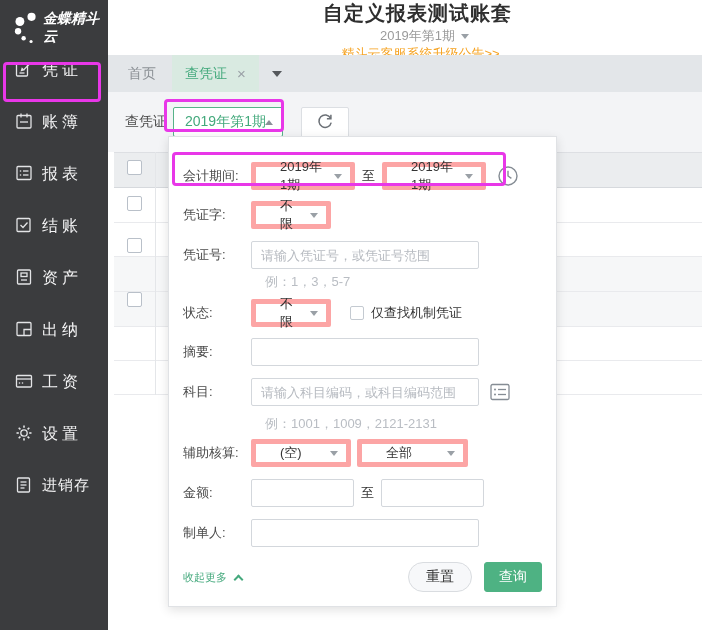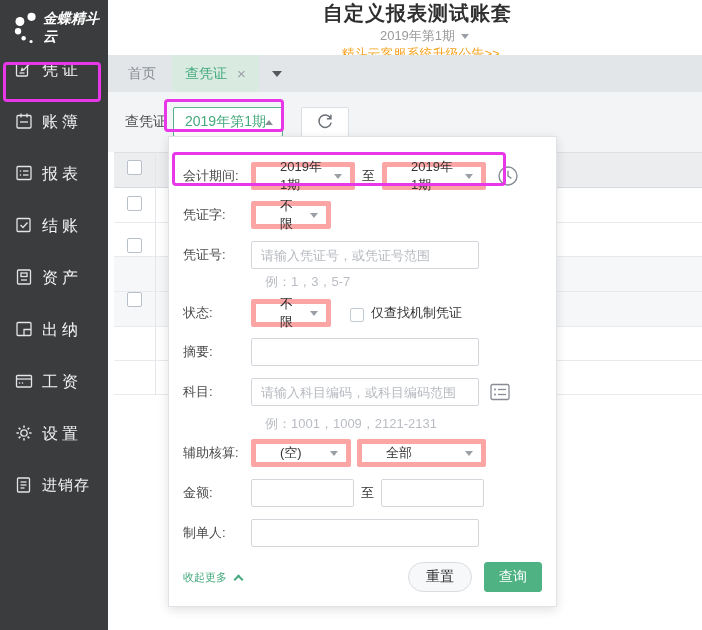--- a/index.html
+++ b/index.html
@@ -48,28 +48,28 @@
   .cb { position:absolute; width:15px; height:15px; background:#fff; border:1px solid #b9c0c9; border-radius:2px; cursor:pointer; }
 
   
   #popup { position:absolute; left:168px; top:136px; width:389px; height:471px; background:#fff; border:1px solid #e0e2e5; box-shadow:0 3px 10px rgba(0,0,0,.12); z-index:20; }
   .prow { position:absolute; left:14px; right:14px; height:28px; display:flex; align-items:center; }
   .r1{top:25px;} .r2{top:64px;} .r3{top:104px;} .r4{top:162px;} .r5{top:201px;}
   .r6{top:241px;} .r7{top:302px;} .r8{top:342px;} .r9{top:382px;}
   .plabel { width:68px; flex-shrink:0; font-size:13px; color:#4a4a4a; }
   .select { position:relative; height:28px; background:#fff; border:5px solid #fca5a5; border-radius:2px; display:flex; align-items:center; padding:0 22px 0 24px; font-size:13px; color:#333; cursor:pointer; }
   .select i { position:absolute; right:8px; }
-  .w104{width:104px;} .w80{width:80px;} .w100{width:100px;} .w112{width:129px;}
+  .w104{width:104px;} .w80{width:80px;} .w100{width:100px;} .w112{width:111px;}
   .pinput { height:28px; border:1px solid #d3d7dc; border-radius:2px; font-size:13px; color:#333; padding:0 9px; outline:none; font-family:inherit; }
   .pinput::placeholder { color:#b6bac0; }
   .w228{width:228px;} .w103{width:103px;}
   .to-word { font-size:13px; color:#333; margin:0 7px; }
   .phint { position:absolute; left:96px; font-size:13px; color:#b9bdc3; }
   .h1{top:136px;} .h2{top:278px;}
-  .pcheck { display:flex; align-items:flex-end; margin-left:12px; cursor:pointer; }
+  .pcheck { display:flex; align-items:center; margin-left:12px; cursor:pointer; }
   .pcheck .box { width:14px; height:14px; border:1px solid #c4cad1; border-radius:2px; background:#fff; }
   .pcheck span { font-size:13px; color:#333; margin-left:7px; }
   .icon-btn { margin-left:11px; display:flex; align-items:center; cursor:pointer; }
   .pfooter { position:absolute; left:14px; right:14px; top:425px; height:30px; display:flex; align-items:center; }
   .collapse { display:flex; align-items:center; color:#45a97d; font-size:11px; cursor:pointer;justify-content:space-between; }
   .chev-up { width:7px; height:7px; border-left:2px solid #45a97d; border-top:2px solid #45a97d; transform:rotate(45deg); margin-left:8px; margin-top:4px; }
   .btn-reset { margin-left:auto; width:64px; height:30px; background:#f7f8fa; border:1px solid #d9dce0; border-radius:15px; font-size:14px; color:#333; cursor:pointer; font-family:inherit; }
   .btn-search { margin-left:12px; width:58px; height:30px; background:#4eb283; border:1px solid #4eb283; border-radius:3px; font-size:14px; color:#fff; cursor:pointer; font-family:inherit; }
 
   

